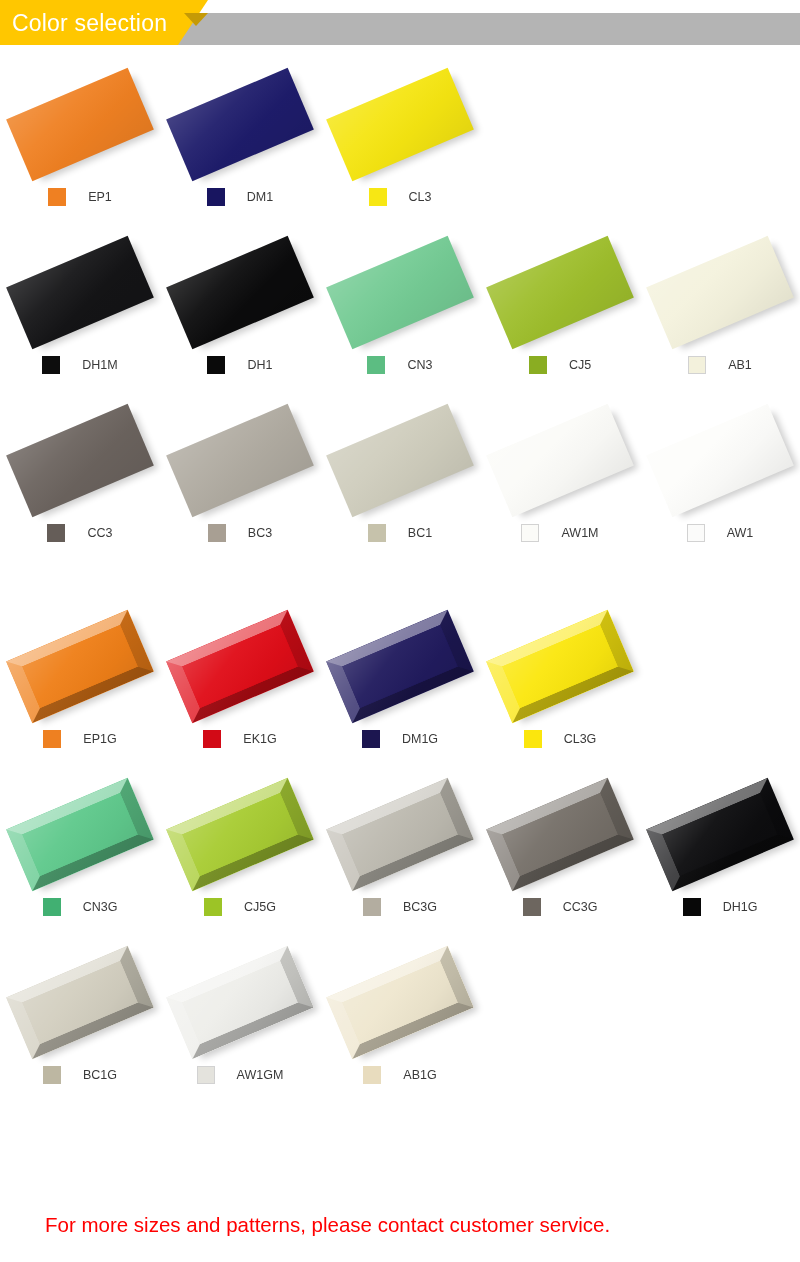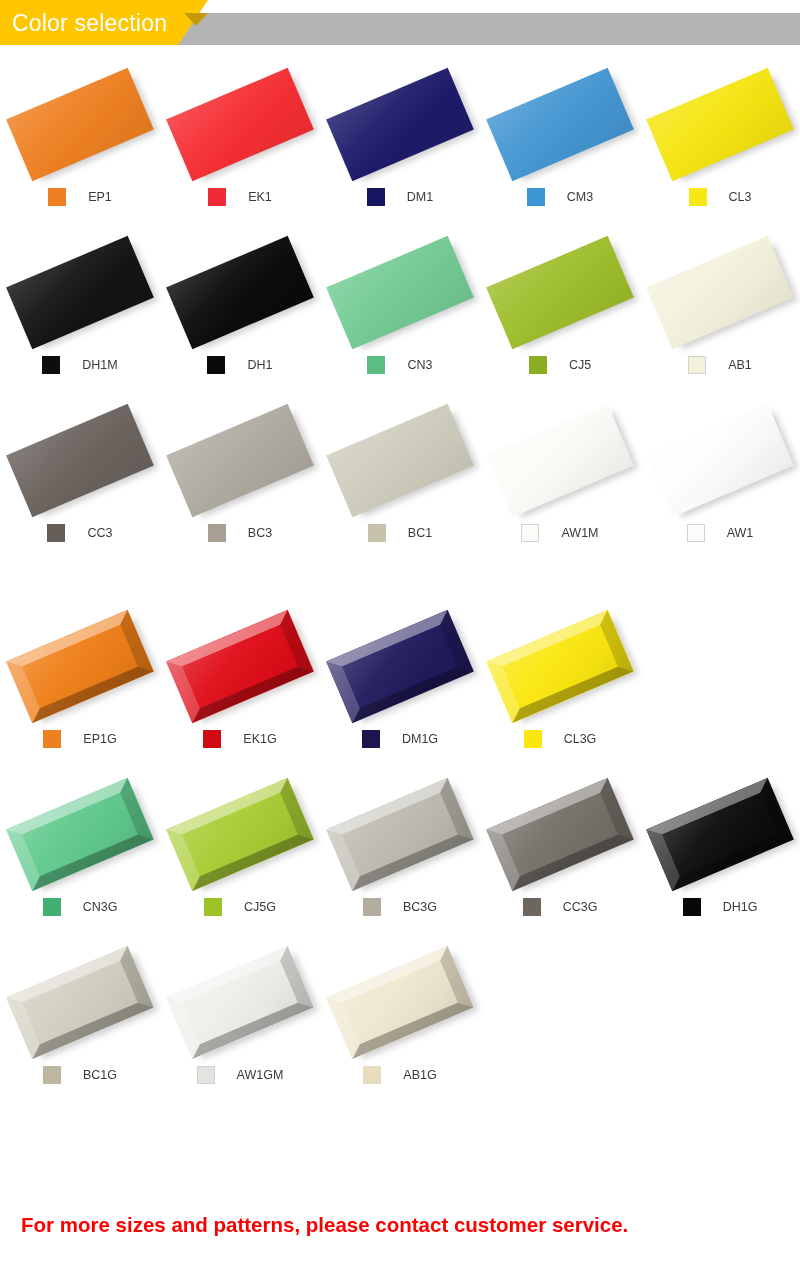--- a/index.html
+++ b/index.html
@@ -187,25 +187,25 @@
   }
 
   
   .section-gap {
     height: 38px;
   }
 
   
   .footer-note {
     position: absolute;
-    left: 21px;
+    left: 45px;
     top: 1212px;
     font-size: 20.5px;
     line-height: 26px;
-    font-weight: bold;
+    font-weight: normal;
     color: #ff0000;
     font-family: "Liberation Sans", sans-serif;
     white-space: nowrap;
   }
 </style>
 </head>
 <body>
 
 <div class="banner">
   <div class="banner-graybar" style="background: rgb(180, 180, 180);"></div>
@@ -221,43 +221,25 @@
           <div class="tile-stage">
             <div class="tile flat" style="background: rgb(239, 128, 34);"></div>
           </div>
           <div class="label">
             <span class="swatch" style="background: rgb(239, 128, 34);"></span>
             <span class="code">EP1</span>
           </div>
         </div>
         <div class="cell">
           <div class="tile-stage">
-            <div class="tile flat" style="background: rgb(246, 47, 52);"></div>
-          </div>
-          <div class="label">
-            <span class="swatch" style="background: rgb(239, 43, 56);"></span>
-            <span class="code">EK1</span>
-          </div>
-        </div>
-        <div class="cell">
-          <div class="tile-stage">
             <div class="tile flat" style="background: rgb(30, 28, 107);"></div>
           </div>
           <div class="label">
             <span class="swatch" style="background: rgb(24, 21, 96);"></span>
             <span class="code">DM1</span>
-          </div>
-        </div>
-        <div class="cell">
-          <div class="tile-stage">
-            <div class="tile flat" style="background: rgb(69, 151, 210);"></div>
-          </div>
-          <div class="label">
-            <span class="swatch" style="background: rgb(61, 149, 212);"></span>
-            <span class="code">CM3</span>
           </div>
         </div>
         <div class="cell">
           <div class="tile-stage">
             <div class="tile flat" style="background: rgb(245, 229, 17);"></div>
           </div>
           <div class="label">
             <span class="swatch" style="background: rgb(247, 231, 20);"></span>
             <span class="code">CL3</span>
           </div>

